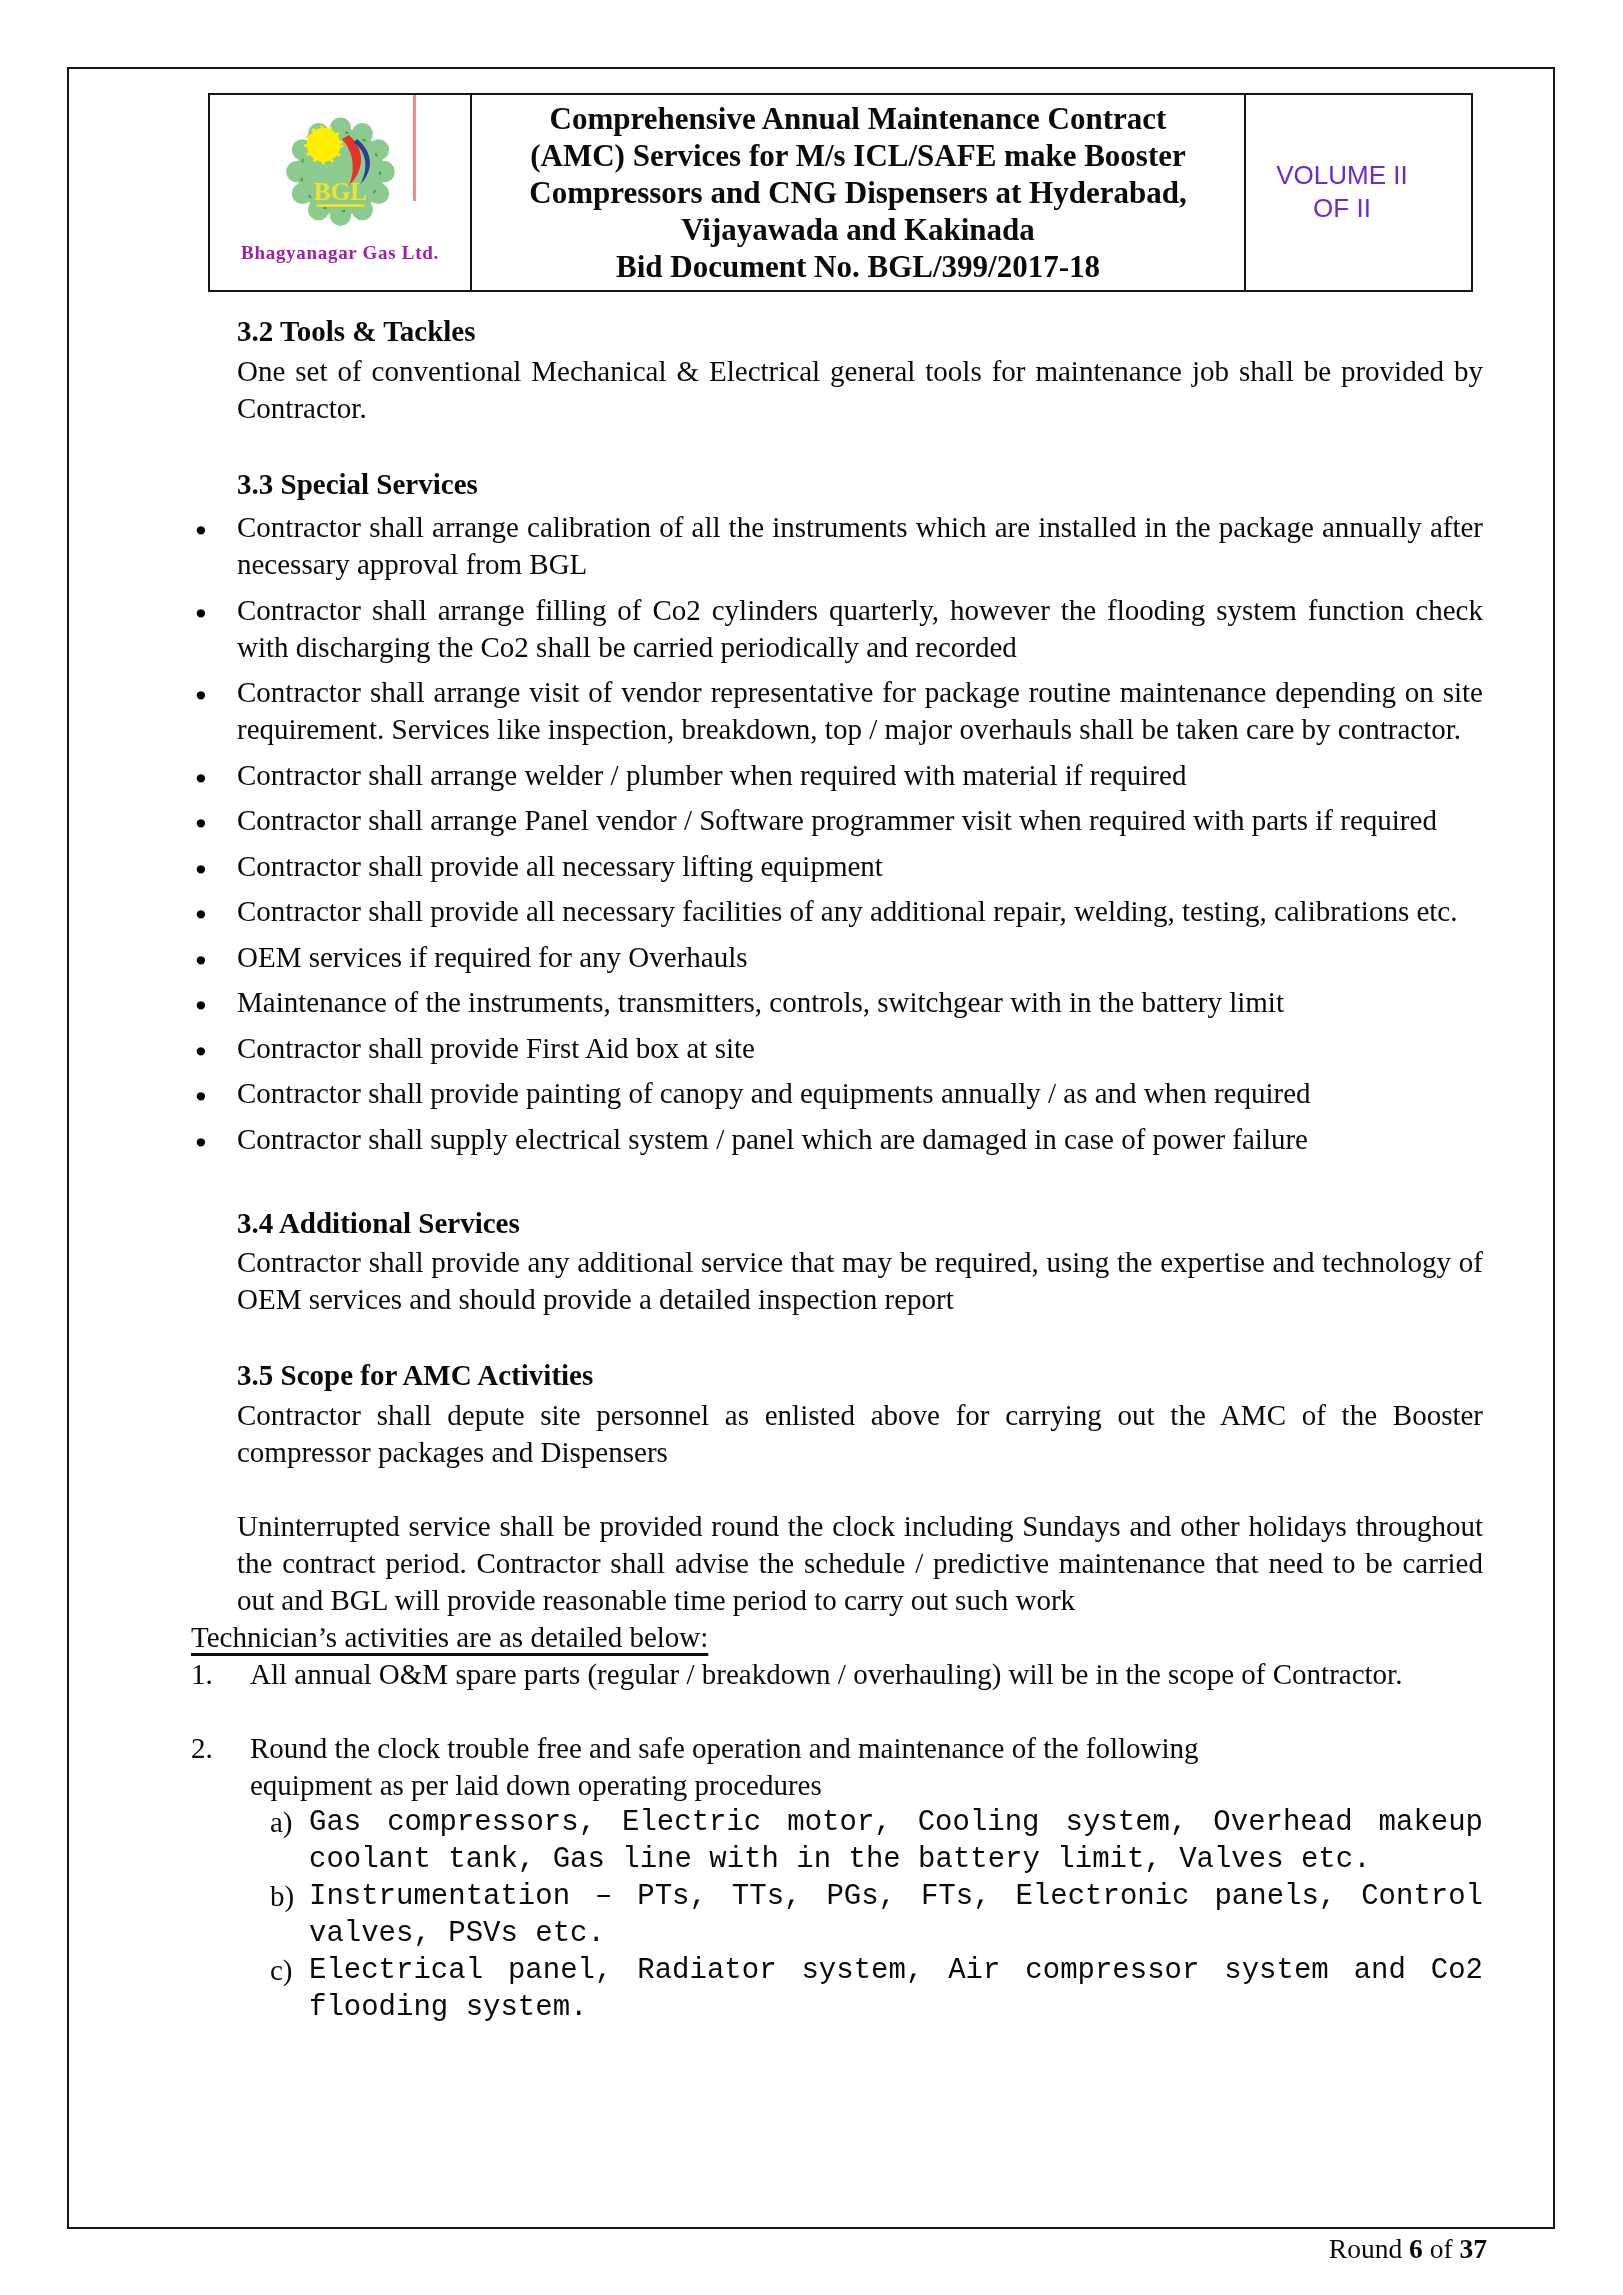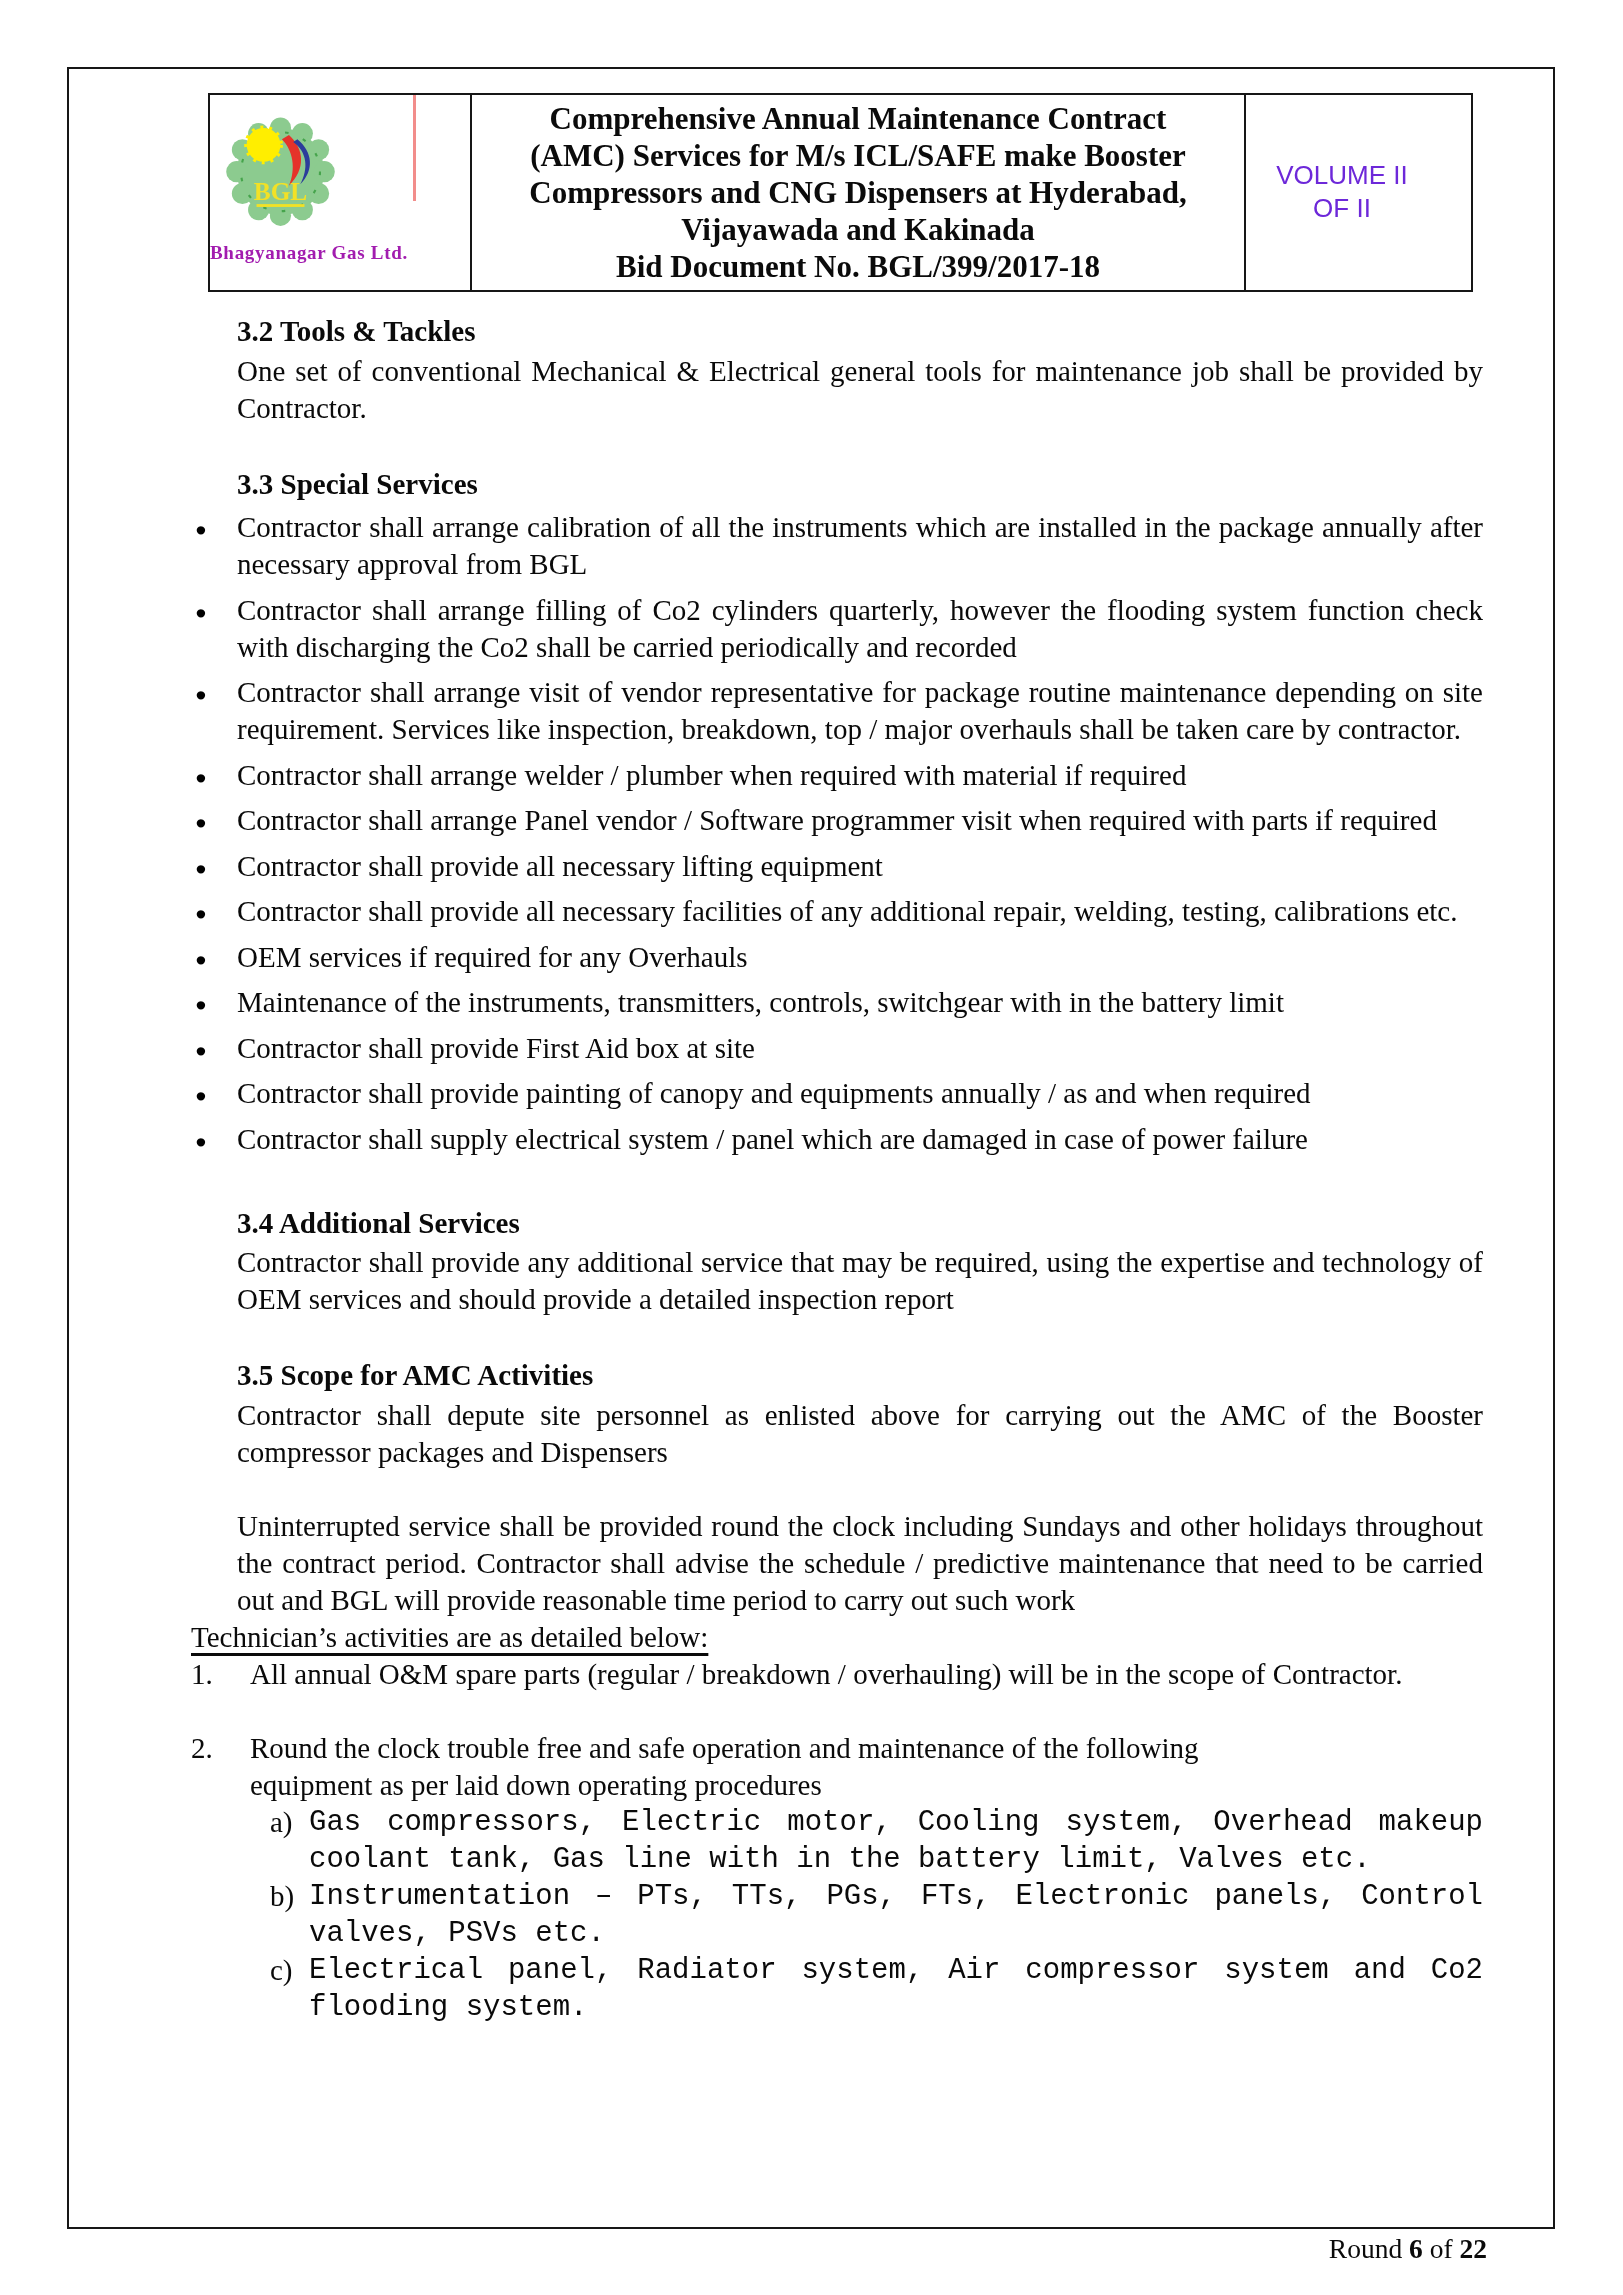--- a/index.html
+++ b/index.html
@@ -12,21 +12,21 @@
     border:2.6px solid #161616;box-sizing:border-box;background:#fff;
   }
   
   .header-table{
     position:absolute;left:139px;top:23.6px;width:1265px;
     display:flex;border:2.6px solid #161616;box-sizing:border-box;background:#fff;
   }
   .cell{box-sizing:border-box;}
   .logo-cell{
     width:262px;border-right:2.6px solid #161616;position:relative;
-    display:flex;flex-direction:column;align-items:flex-start;padding-top:9.2px;
+    display:flex;flex-direction:column;align-items:center;padding-top:9.2px;
   }
   .pink-line{position:absolute;top:0;right:54px;width:2.6px;height:106px;background:#f28d8b;}
   .logo-caption{
     font-size:19px;font-weight:bold;color:#a21caf;margin-top:-2.6px;letter-spacing:0.7px;
     font-family:"Liberation Serif",serif;
   }
   .company-name{
     margin-top:17px;font-family:"Liberation Sans",sans-serif;font-size:27.5px;
     line-height:35px;text-align:center;color:#111;width:216px;
   }
@@ -194,15 +194,15 @@
       <span class="sub-text">Electrical panel, Radiator system, Air compressor system and Co2 flooding system.</span>
     </div>
 
   </div>
 </div>
 
 <div class="footer">
   <span>Round</span>
   <b>6</b>
   <span>of</span>
-  <b>22</b>
+  <b>37</b>
 </div>
 
 
 </body></html>

